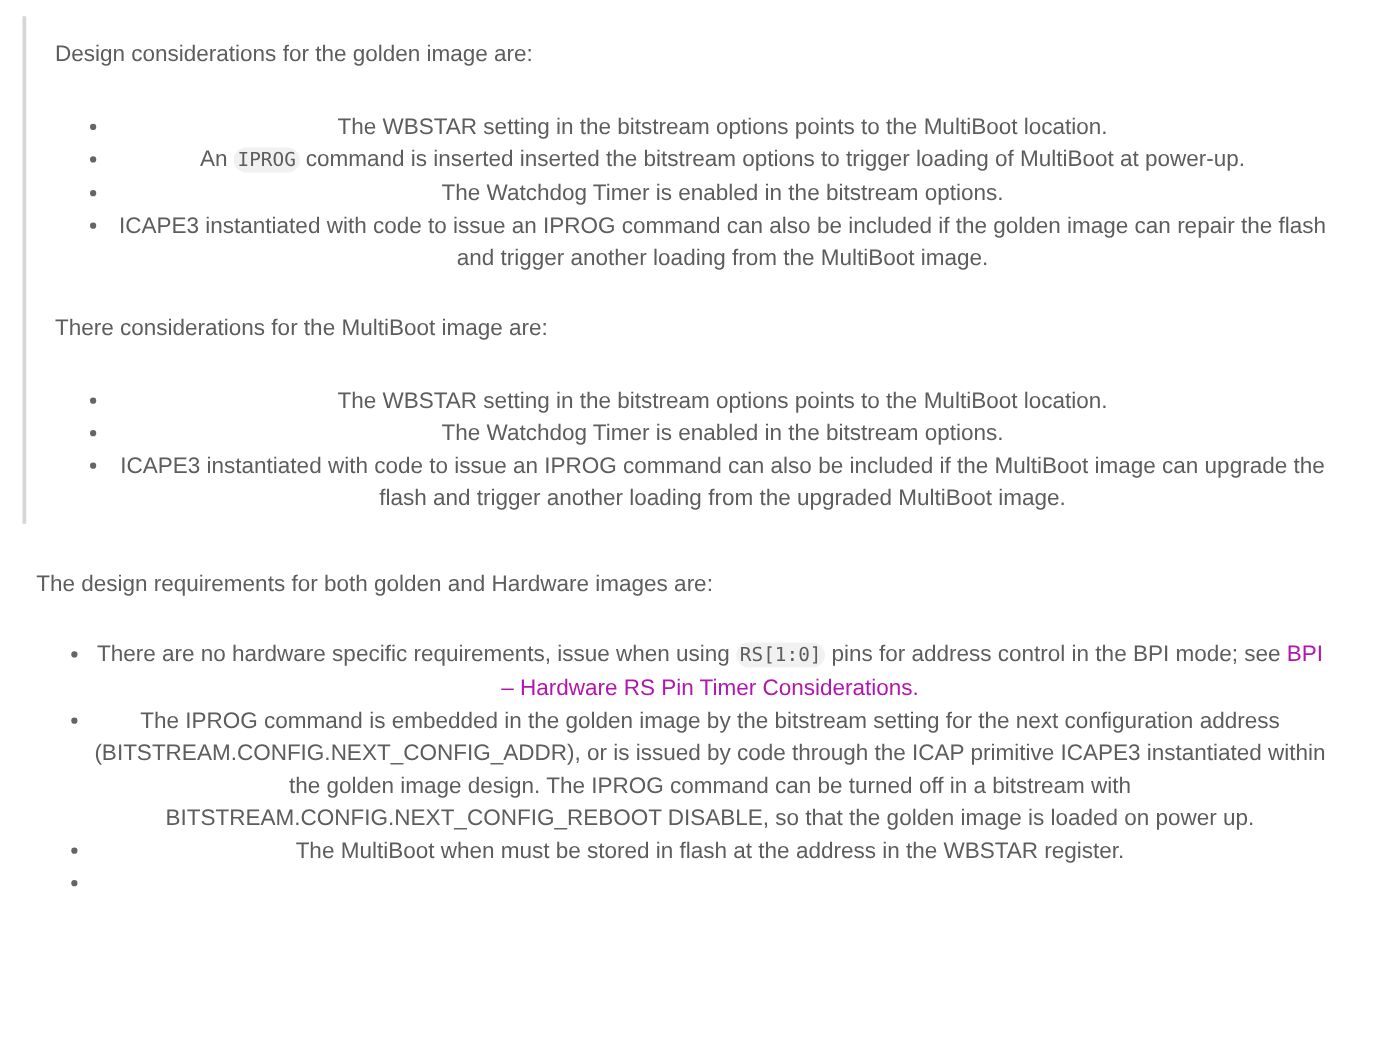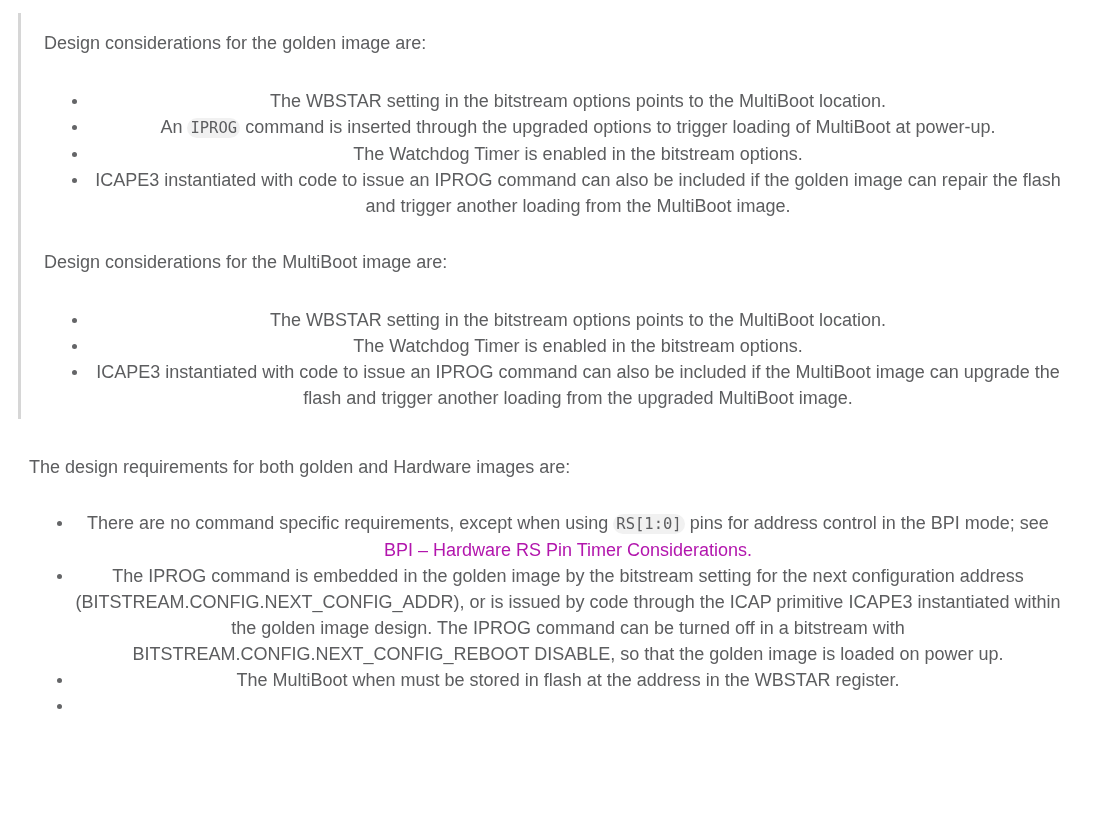--- a/index.html
+++ b/index.html
@@ -62,34 +62,34 @@
     cursor: pointer;
   }
 </style>
 </head>
 <body>
 
 <div class="note-blockquote">
   <p>Design considerations for the golden image are:</p>
   <ul>
       <li><span class="bullet"></span><span>The WBSTAR setting in the bitstream options points to the MultiBoot location.</span></li>
-      <li><span class="bullet"></span><span>An </span><code>IPROG</code><span> command is inserted through the upgraded options to trigger loading of MultiBoot at power-up.</span></li>
+      <li><span class="bullet"></span><span>An </span><code>IPROG</code><span> command is inserted inserted the bitstream options to trigger loading of MultiBoot at power-up.</span></li>
       <li><span class="bullet"></span><span>The Watchdog Timer is enabled in the bitstream options.</span></li>
       <li><span class="bullet"></span><span>ICAPE3 instantiated with code to issue an IPROG command can also be included if the golden image can repair the flash and trigger another loading from the MultiBoot image.</span></li>
     </ul>
 
-  <p>Design considerations for the MultiBoot image are:</p>
+  <p>There considerations for the MultiBoot image are:</p>
   <ul>
       <li><span class="bullet"></span><span>The WBSTAR setting in the bitstream options points to the MultiBoot location.</span></li>
       <li><span class="bullet"></span><span>The Watchdog Timer is enabled in the bitstream options.</span></li>
       <li><span class="bullet"></span><span>ICAPE3 instantiated with code to issue an IPROG command can also be included if the MultiBoot image can upgrade the flash and trigger another loading from the upgraded MultiBoot image.</span></li>
     </ul>
 </div>
 
 <div class="main-section">
   <p>The design requirements for both golden and Hardware images are:</p>
   <ul>
-      <li><span class="bullet"></span><span>There are no command specific requirements, except when using </span><code>RS[1:0]</code><span> pins for address control in the BPI mode; see </span><a href="#">BPI – Hardware RS Pin Timer Considerations.</a></li>
+      <li><span class="bullet"></span><span>There are no hardware specific requirements, issue when using </span><code>RS[1:0]</code><span> pins for address control in the BPI mode; see </span><a href="#">BPI – Hardware RS Pin Timer Considerations.</a></li>
       <li><span class="bullet"></span><span>The IPROG command is embedded in the golden image by the bitstream setting for the next configuration address (BITSTREAM.CONFIG.NEXT_CONFIG_ADDR), or is issued by code through the ICAP primitive ICAPE3 instantiated within the golden image design. The IPROG command can be turned off in a bitstream with BITSTREAM.CONFIG.NEXT_CONFIG_REBOOT DISABLE, so that the golden image is loaded on power up.</span></li>
       <li><span class="bullet"></span><span>The MultiBoot when must be stored in flash at the address in the WBSTAR register.</span></li>
       <li><span class="bullet"></span></li>
     </ul>
 </div>
 
 </body></html>

